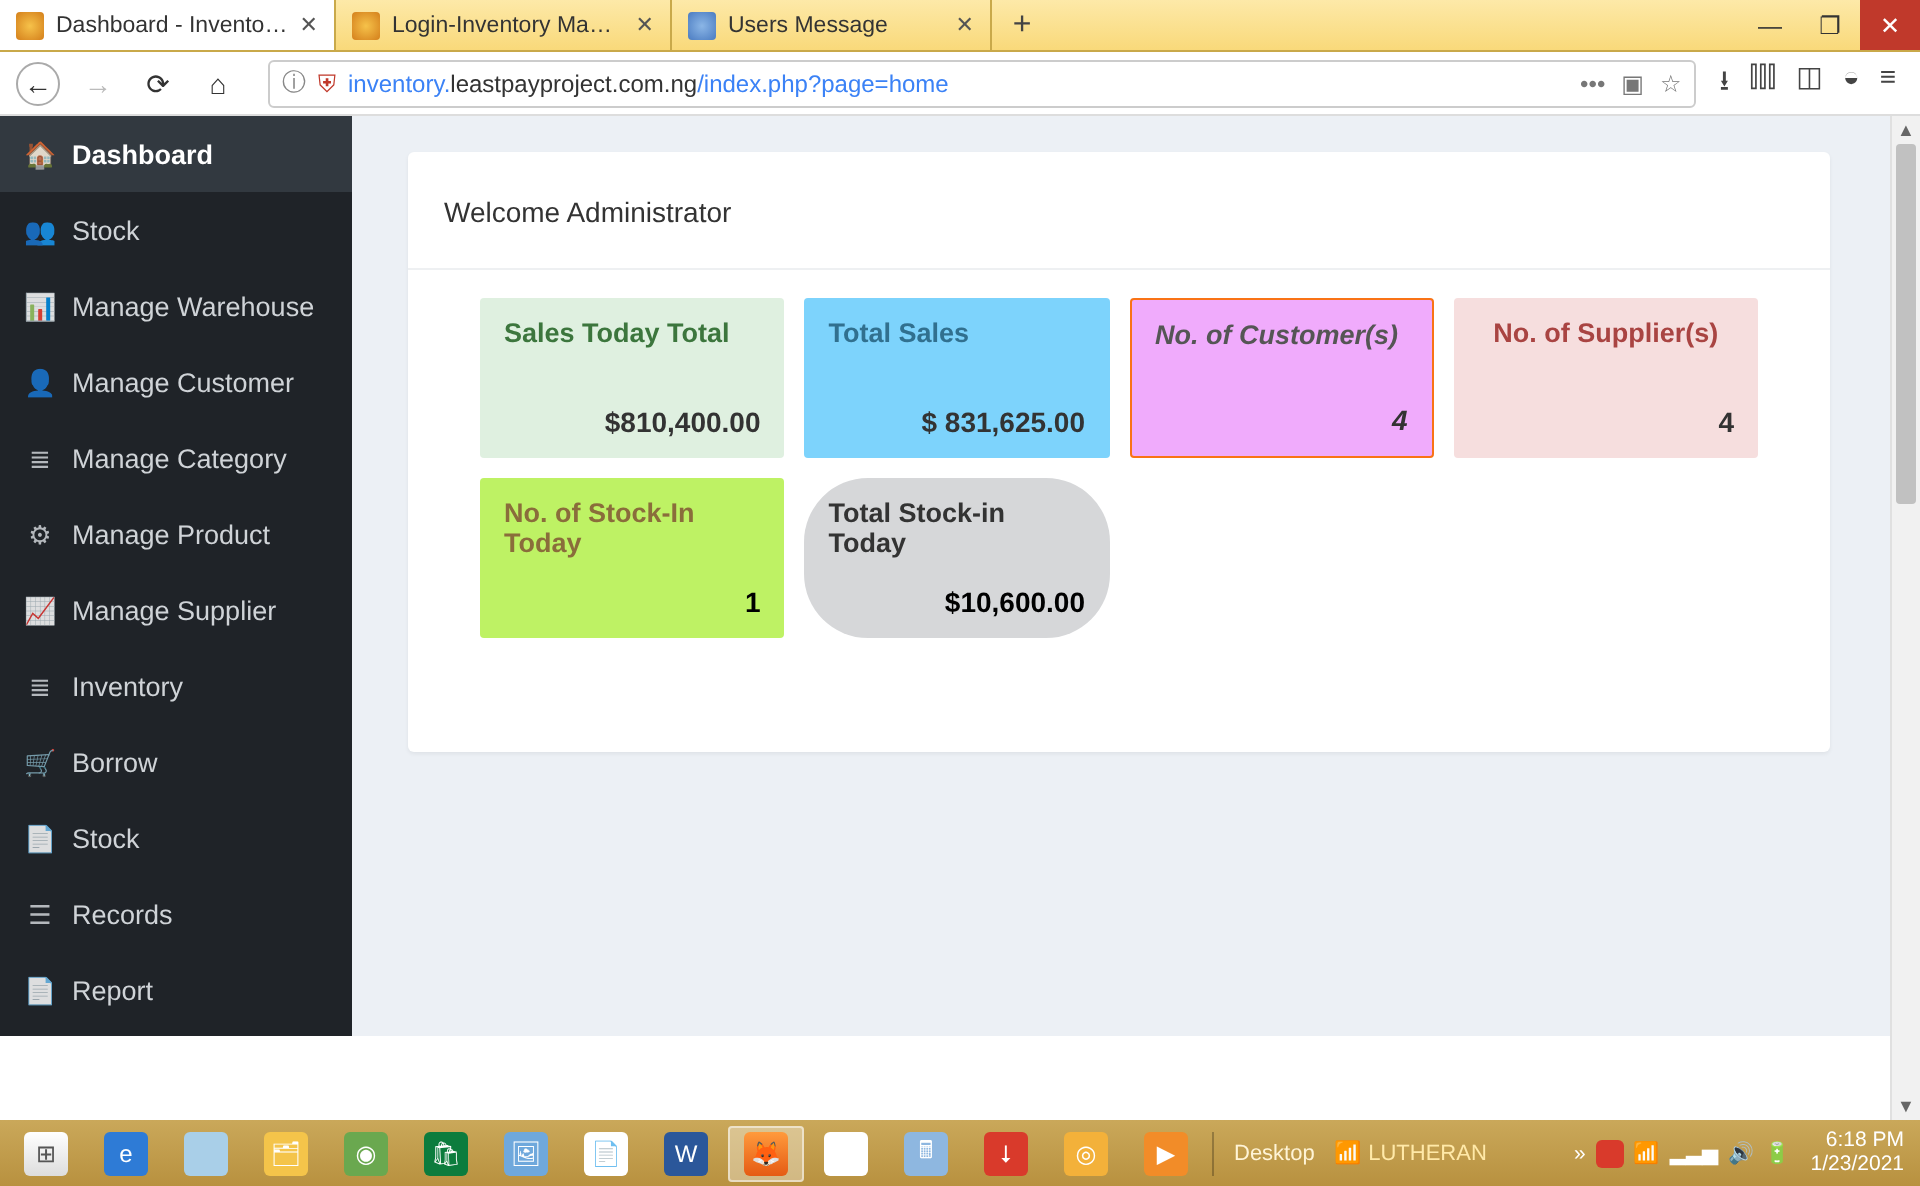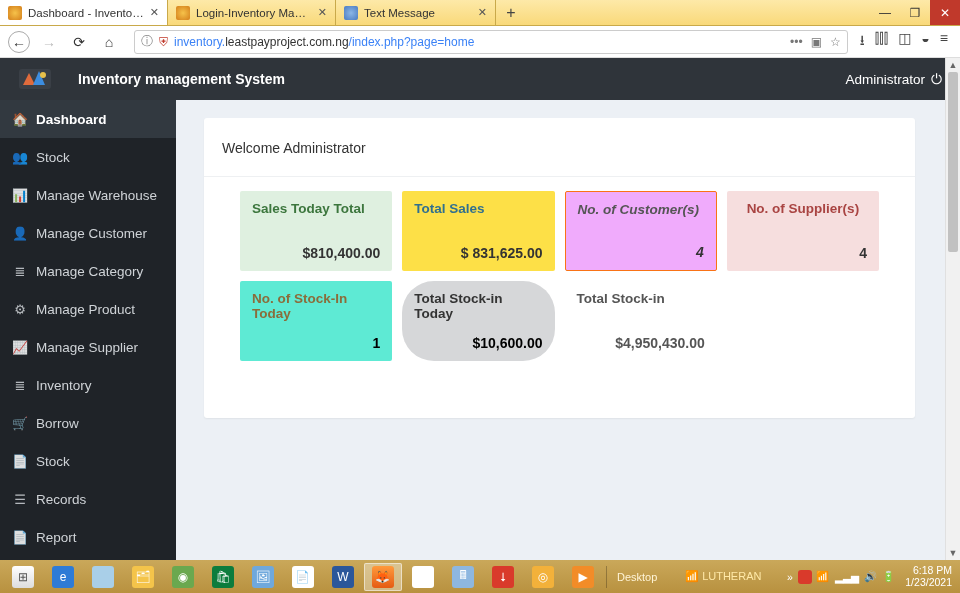--- a/index.html
+++ b/index.html
@@ -58,33 +58,33 @@
 
 .main { flex: 1; background: #ecf0f5; padding: 18px 30px 18px 28px; margin-right: 15px; }
 .card { background: #fff; border-radius: 3px; min-height: 300px; box-shadow: 0 1px 2px rgba(0,0,0,0.06); }
 .card .welcome { padding: 22px 18px 20px; font-size: 14px; color: #333; }
 .card hr { border: none; border-top: 1px solid #eef0f2; }
 .grid { padding: 14px 36px 30px; display: grid; grid-template-columns: repeat(4, 1fr); gap: 10px; }
 .tile { height: 80px; border-radius: 2px; padding: 10px 12px; display: flex; flex-direction: column; gap: 13px; }
 .tile .t { font-weight: 700; font-size: 13.5px; }
 .tile .v { margin-top: auto; text-align: right; font-weight: 700; font-size: 14px; }
 .t-green { background: #dff0e0; } .t-green .t { color: #3c763d; } .t-green .v { color: #333; }
-.t-blue  { background: #fde047; justify-content: center; } .t-blue  .t { color: #31708f; } .t-blue  .v { color: #333; }
+.t-blue  { background: #7dd3fc; justify-content: center; } .t-blue  .t { color: #31708f; } .t-blue  .v { color: #333; }
 .t-white { background: #f0abfc; border: 1px solid #f97316; font-style: italic; } .t-white .t { color: #555; } .t-white .v { color: #333; }
 .t-pink  { background: #f6dede; } .t-pink  .t { color: #a94442; text-align: center; } .t-pink  .v { color: #333; }
-.t-cream { background: #5eead4; justify-content: flex-end; } .t-cream .t { color: #8a6d3b; }
+.t-cream { background: #bef264; justify-content: flex-end; } .t-cream .t { color: #8a6d3b; }
 .t-grey  { background: #d6d7d9; border-radius: 32px; } .t-grey  .t { color: #333; }
 .t-plain { } .t-plain .t { color: #555; } .t-plain .v { color: #555; }
 
 
 .taskbar { height: 33px; background: linear-gradient(#caa85a, #b8913f); display: flex; align-items: center; padding: 0 4px; gap: 2px; position: relative; }
 .taskbar .tbtn { width: 38px; height: 28px; display: flex; align-items: center; justify-content: center; border-radius: 2px; }
 .taskbar .tbtn.sel { background: rgba(255,255,255,0.35); box-shadow: inset 0 0 0 1px rgba(255,255,255,0.5); }
 .taskbar .sq { width: 22px; height: 22px; border-radius: 3px; display:flex; align-items:center; justify-content:center; font-size:12px; color:#fff; }
-.taskbar .mid { flex: 1; display:flex; align-items:flex-end; gap:28px; padding-left:6px; color:#fff4d6; font-size:11px;}
+.taskbar .mid { flex: 1; display:flex; align-items:flex-end; gap:10px; padding-left:6px; color:#fff4d6; font-size:11px;}
 .taskbar .tray { display: flex; align-items: center; gap: 5px; color: #fff; font-size: 10.5px; padding-right: 4px;}
 .taskbar .clock { text-align: right; line-height: 1.05; font-size: 10.5px; color: #fff; padding: 0 4px; }
 .taskbar .sep { width:1px; height:22px; background: rgba(0,0,0,0.25); margin: 0 2px;}
 
 svg.logo-crest { width: 36px; height: 28px; }
 </style>
 </head>
 <body>
 
 <div class="titlebar">
@@ -93,21 +93,21 @@
     <span class="label">Dashboard - Inventory Manage</span>
     <span class="close-x">✕</span>
   </div>
   <div class="tab">
     <span class="favicon fav1"></span>
     <span class="label">Login-Inventory Management</span>
     <span class="close-x">✕</span>
   </div>
   <div class="tab">
     <span class="favicon fav2"></span>
-    <span class="label">Text Message</span>
+    <span class="label">Users Message</span>
     <span class="close-x">✕</span>
   </div>
   <div class="newtab">+</div>
   <div class="winctrl">
     <div class="min">—</div>
     <div class="max">❐</div>
     <div class="close">✕</div>
   </div>
 </div>
 
@@ -131,35 +131,20 @@
   <div class="tbicons">
     <span>⭳</span>
     <span>⫿⫿⫿</span>
     <span>◫</span>
     <span>◒</span>
     <span>≡</span>
   </div>
 </div>
 
 <div class="viewport">
-  <div class="header">
-    <div class="logo">
-      <svg class="logo-crest" viewBox="0 0 36 28">
-        <rect x="2" y="4" width="32" height="20" rx="3" fill="#3a3f46"></rect>
-        <path d="M6 20 L12 8 L18 20 Z" fill="#e06b3c"></path>
-        <path d="M16 20 L22 6 L28 20 Z" fill="#3c8de0"></path>
-        <circle cx="26" cy="10" r="3" fill="#e8c14a"></circle>
-      </svg>
-    </div>
-    <div class="brand">Inventory management System</div>
-    <div class="user">
-      <span>Administrator</span>
-      <span class="power">⏻</span>
-    </div>
-  </div>
 
   <div class="body">
     <div class="sidebar">
       <div class="item active">
         <span class="icon">🏠</span>
         <span>Dashboard</span>
       </div>
       <div class="item">
         <span class="icon">👥</span>
         <span>Stock</span>
@@ -228,24 +213,20 @@
             <div class="v">4</div>
           </div>
           <div class="tile t-cream">
             <div class="t">No. of Stock-In Today</div>
             <div class="v">1</div>
           </div>
           <div class="tile t-grey">
             <div class="t">Total Stock-in Today</div>
             <div class="v">$10,600.00</div>
           </div>
-          <div class="tile t-plain">
-            <div class="t">Total Stock-in</div>
-            <div class="v">$4,950,430.00</div>
-          </div>
         </div>
       </div>
     </div>
   </div>
 
   <div class="vscroll">
     <div class="arrow up">▲</div>
     <div class="thumb"></div>
     <div class="arrow down">▼</div>
   </div>

